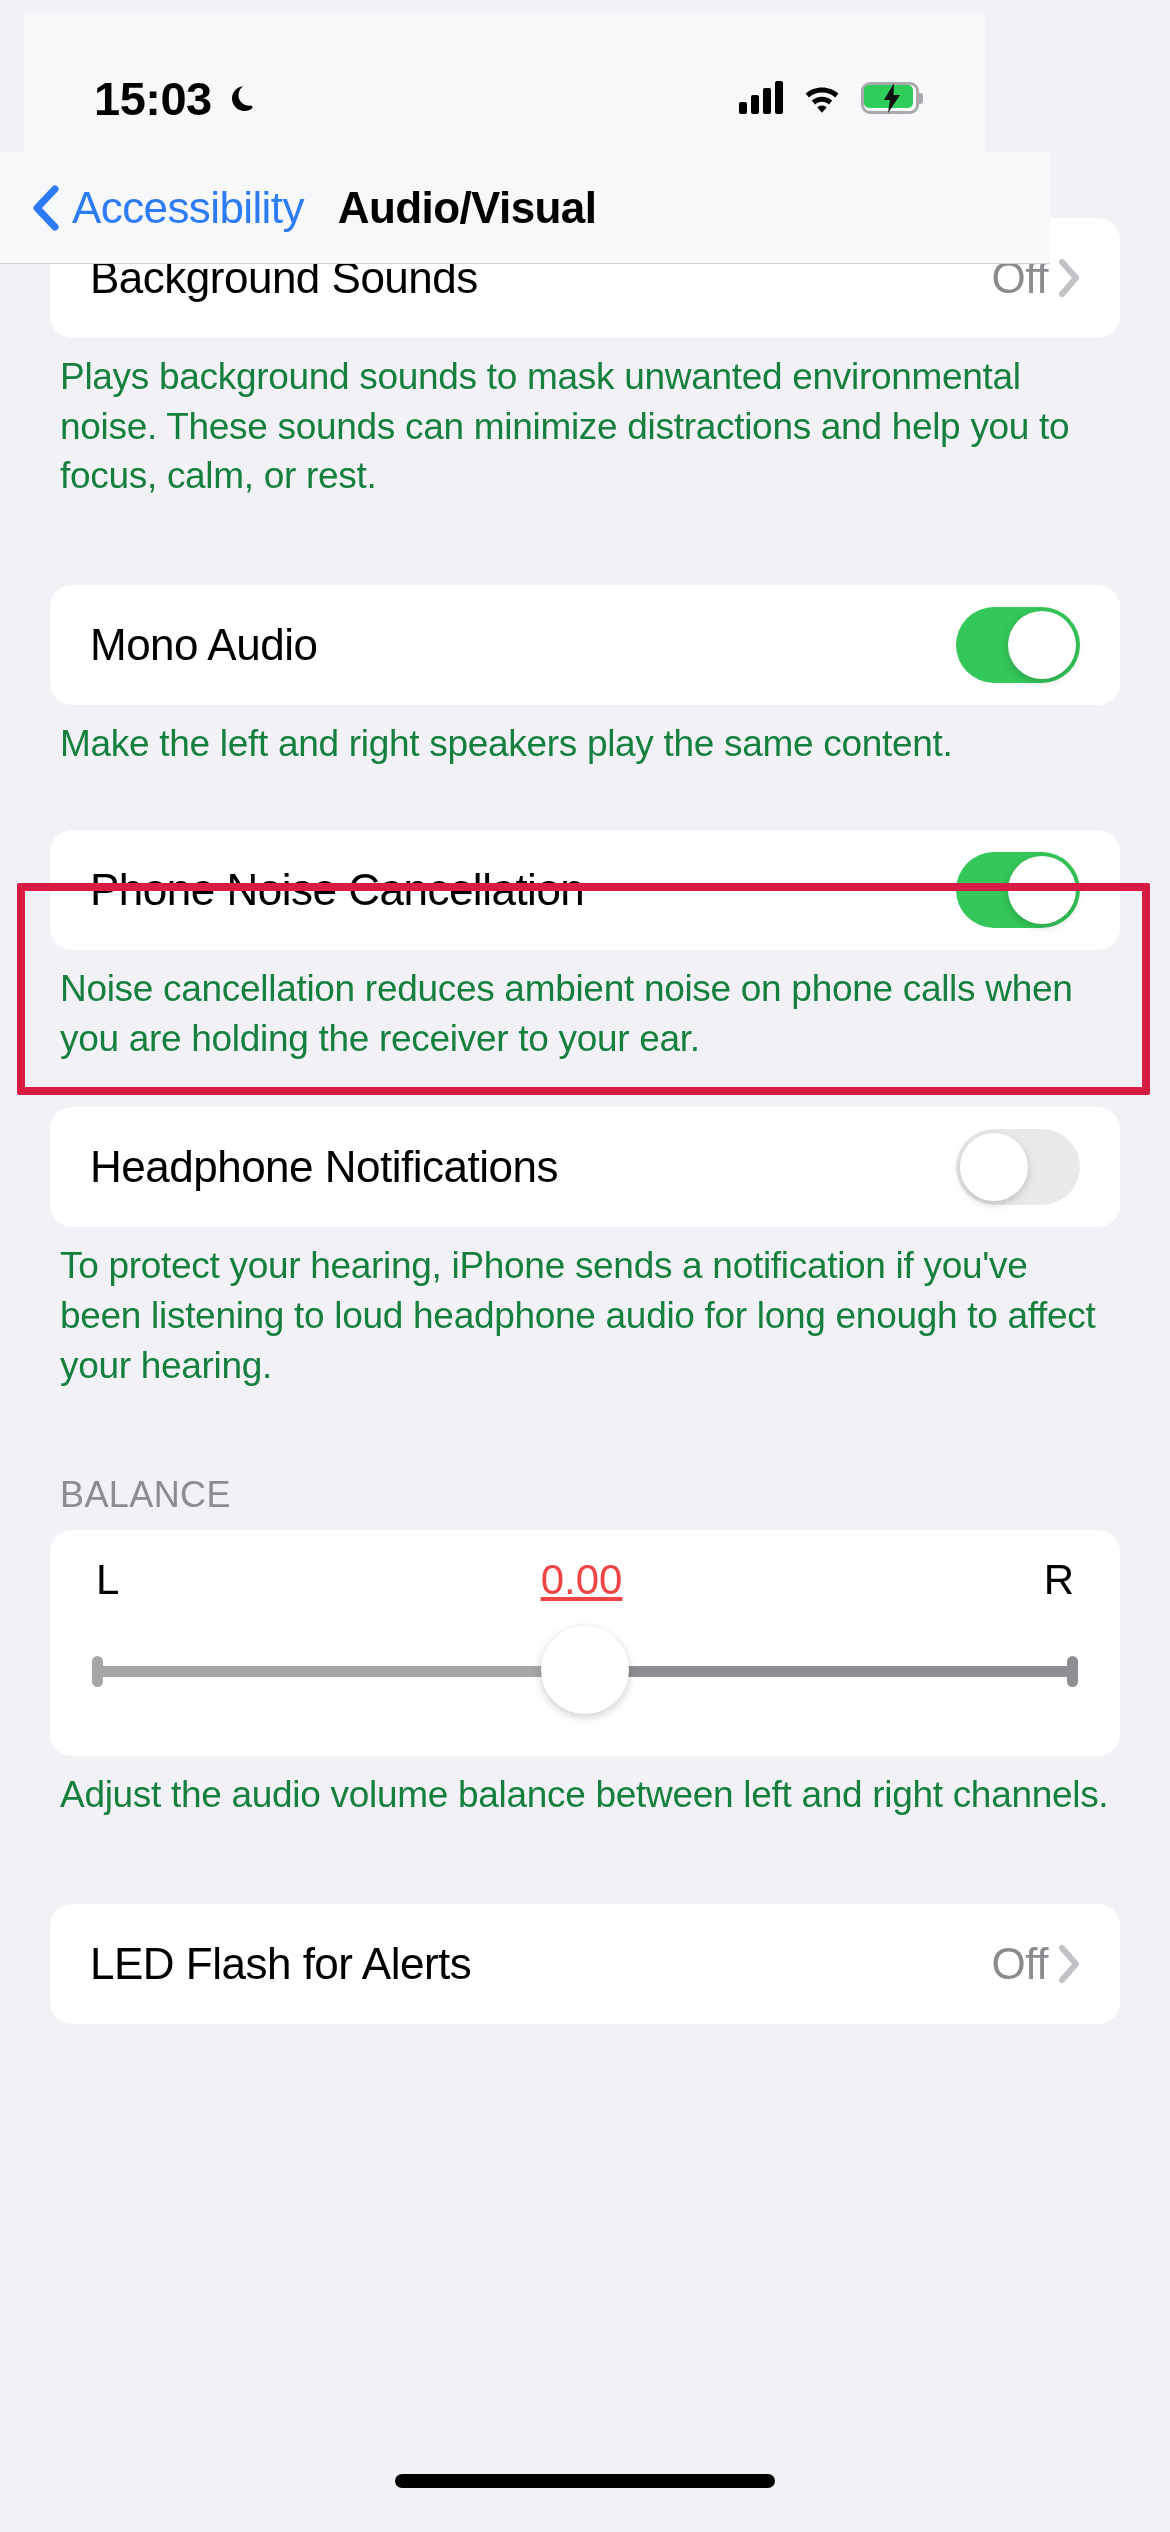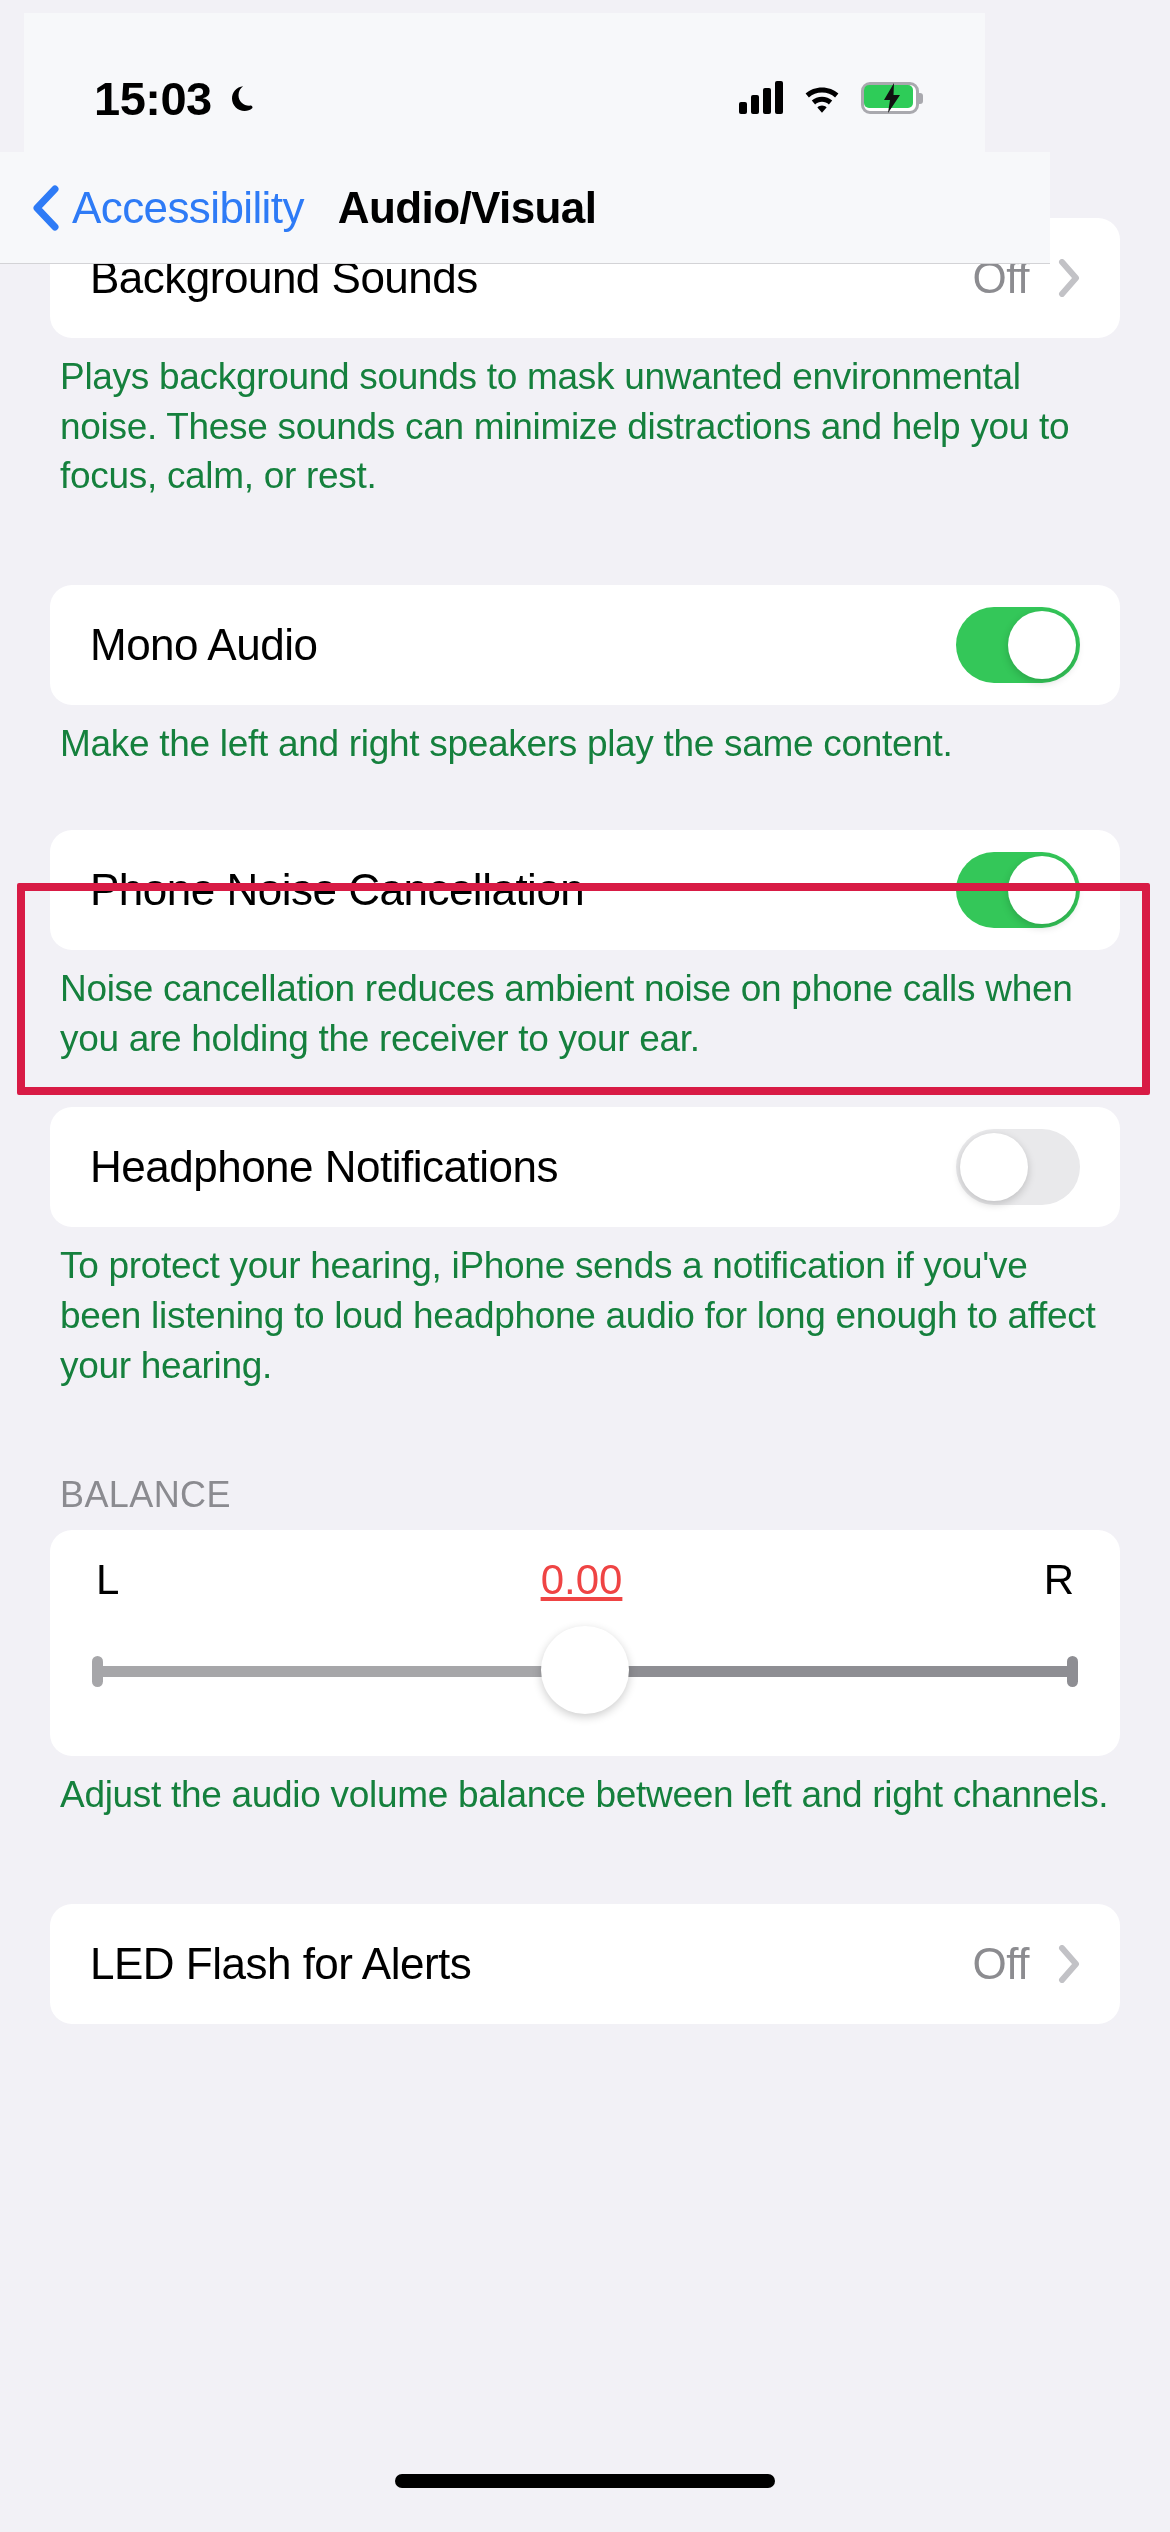--- a/index.html
+++ b/index.html
@@ -56,21 +56,21 @@
 
   .card {
     background:#FFFFFF; border-radius:22px;
     margin:0 50px; position:relative;
   }
   .row {
     display:flex; align-items:center; justify-content:space-between;
     height:120px; padding:0 40px;
   }
   .row-label { font-size:44px; color:#000; letter-spacing:-0.5px; }
-  .row-right { display:flex; align-items:center; gap:29px; }
+  .row-right { display:flex; align-items:center; gap:10px; }
   .row-value { font-size:44px; color:#8C8C90; letter-spacing:-0.5px; }
   .chev { width:22px; height:38px; }
 
   .footnote {
     font-size:37px; color:#15803d; line-height:1.34;
     padding:14px 60px 0 60px; letter-spacing:-0.3px;
   }
   .group-header {
     font-size:36px; color:#8B8B90; letter-spacing:0.4px;
     padding:0 60px 14px 60px;

